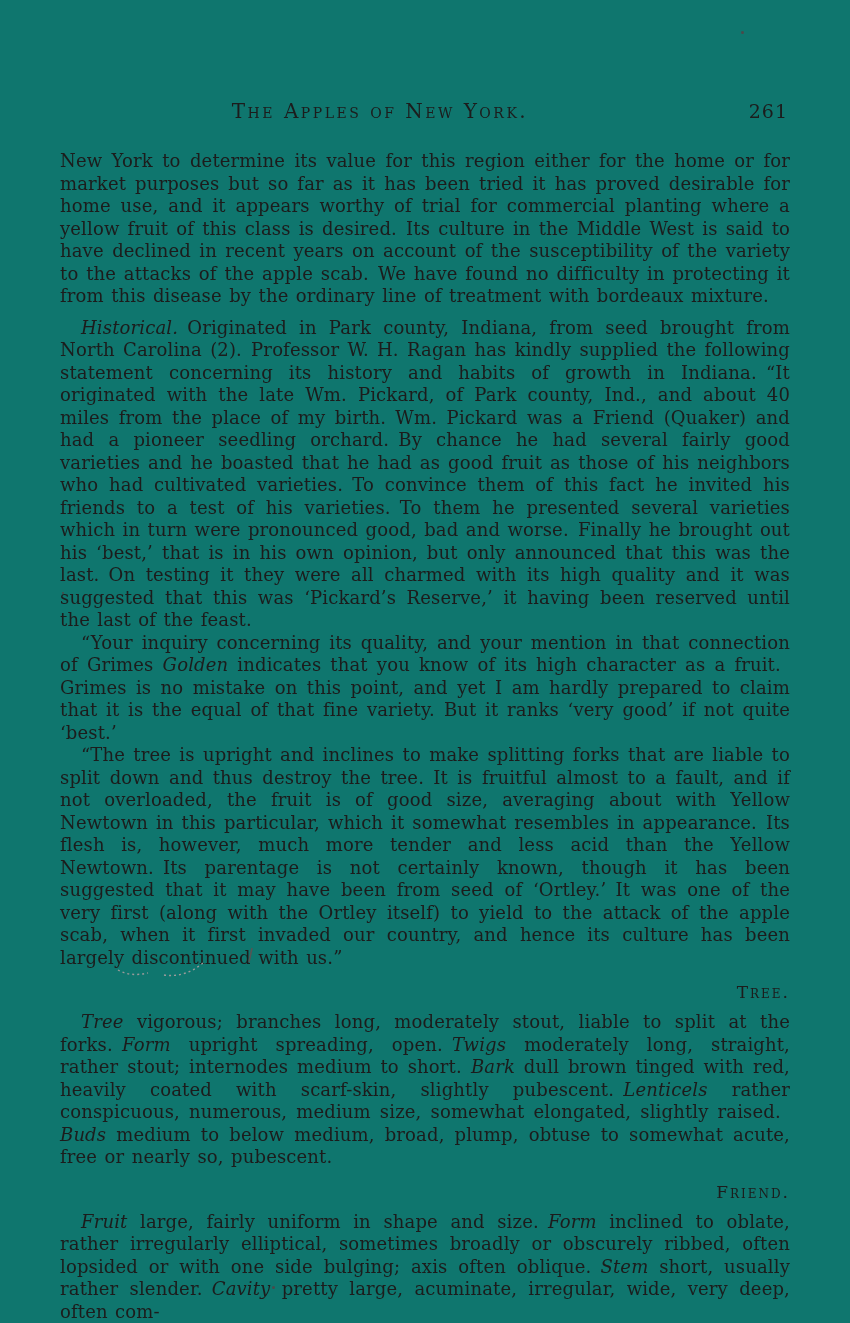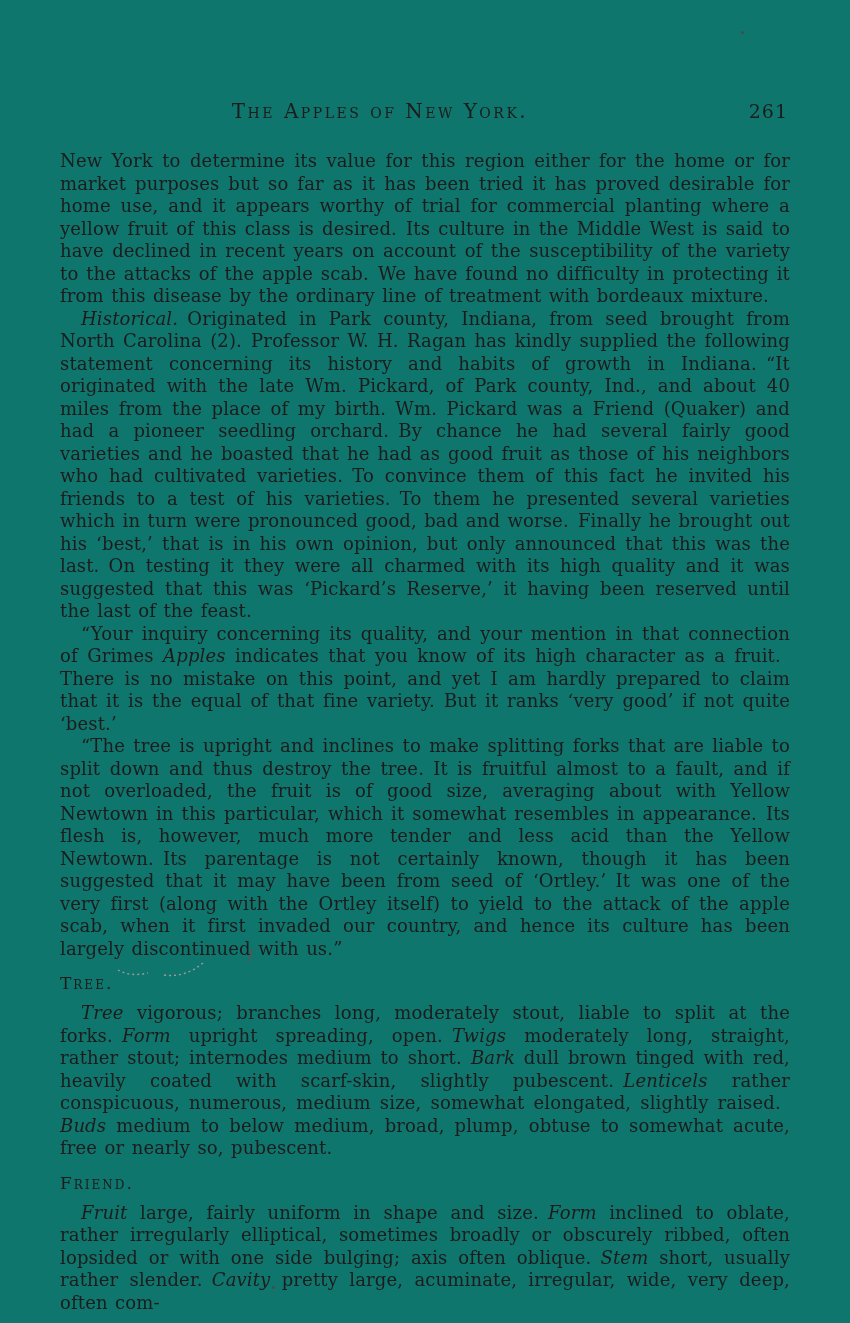--- a/index.html
+++ b/index.html
@@ -45,24 +45,24 @@
   .page-body { margin-top: 27px; }
   .para {
     margin: 0;
     font-size: 18px;
     line-height: 22.5px;
     text-align: justify;
     letter-spacing: 0.15px;
     word-spacing: 1.5px;
   }
   .para.indent { text-indent: 21px; }
-  .para.space-before { }
+  .para.space-before { margin-top: 9px; }
   .italic { font-style: italic; }
   .section-heading {
-    text-align: left;
+    text-align: right;
     font-variant: small-caps;
     font-size: 17px;
     letter-spacing: 2px;
     margin: 13px 0 9px 0;
   }
   .artifact { position: absolute; pointer-events: none; }
   .ink-dot {
     position: absolute;
     width: 3px;
     height: 3px;
@@ -78,21 +78,21 @@
   <div class="content">
     <div class="running-head">
       <div class="running-title">The Apples of New York.</div>
       <div class="page-number">261</div>
     </div>
 
     <div class="page-body">
 
     <p class="para"><span>New York to determine its value for this region either for the home or for market purposes but so far as it has been tried it has proved desirable for home use, and it appears worthy of trial for commercial planting where a yellow fruit of this class is desired. Its culture in the Middle West is said to have declined in recent years on account of the susceptibility of the variety to the attacks of the apple scab. We have found no difficulty in protecting it from this disease by the ordinary line of treatment with bordeaux mixture.</span></p>
         <p class="para indent space-before"><span class="italic">Historical.</span><span> Originated in Park county, Indiana, from seed brought from North Carolina (2). Professor W. H. Ragan has kindly supplied the following statement concerning its history and habits of growth in Indiana. “It originated with the late Wm. Pickard, of Park county, Ind., and about 40 miles from the place of my birth. Wm. Pickard was a Friend (Quaker) and had a pioneer seedling orchard. By chance he had several fairly good varieties and he boasted that he had as good fruit as those of his neighbors who had cultivated varieties. To convince them of this fact he invited his friends to a test of his varieties. To them he presented several varieties which in turn were pronounced good, bad and worse. Finally he brought out his ‘best,’ that is in his own opinion, but only announced that this was the last. On testing it they were all charmed with its high quality and it was suggested that this was ‘Pickard’s Reserve,’ it having been reserved until the last of the feast.</span></p>
-        <p class="para indent"><span>“Your inquiry concerning its quality, and your mention in that connection of Grimes </span><span class="italic">Apples</span><span> indicates that you know of its high character as a fruit. There is no mistake on this point, and yet I am hardly prepared to claim that it is the equal of that fine variety. But it ranks ‘very good’ if not quite ‘best.’</span></p>
+        <p class="para indent"><span>“Your inquiry concerning its quality, and your mention in that connection of Grimes </span><span class="italic">Golden</span><span> indicates that you know of its high character as a fruit. Grimes is no mistake on this point, and yet I am hardly prepared to claim that it is the equal of that fine variety. But it ranks ‘very good’ if not quite ‘best.’</span></p>
         <p class="para indent"><span>“The tree is upright and inclines to make splitting forks that are liable to split down and thus destroy the tree. It is fruitful almost to a fault, and if not overloaded, the fruit is of good size, averaging about with Yellow Newtown in this particular, which it somewhat resembles in appearance. Its flesh is, however, much more tender and less acid than the Yellow Newtown. Its parentage is not certainly known, though it has been suggested that it may have been from seed of ‘Ortley.’ It was one of the very first (along with the Ortley itself) to yield to the attack of the apple scab, when it first invaded our country, and hence its culture has been largely discontinued with us.”</span></p>
         <div class="section-heading">Tree.</div>
         <p class="para indent"><span class="italic">Tree</span><span> vigorous; branches long, moderately stout, liable to split at the forks. </span><span class="italic">Form</span><span> upright spreading, open. </span><span class="italic">Twigs</span><span> moderately long, straight, rather stout; internodes medium to short. </span><span class="italic">Bark</span><span> dull brown tinged with red, heavily coated with scarf-skin, slightly pubescent. </span><span class="italic">Lenticels</span><span> rather conspicuous, numerous, medium size, somewhat elongated, slightly raised. </span><span class="italic">Buds</span><span> medium to below medium, broad, plump, obtuse to somewhat acute, free or nearly so, pubescent.</span></p>
         <div class="section-heading">Friend.</div>
         <p class="para indent"><span class="italic">Fruit</span><span> large, fairly uniform in shape and size. </span><span class="italic">Form</span><span> inclined to oblate, rather irregularly elliptical, sometimes broadly or obscurely ribbed, often lopsided or with one side bulging; axis often oblique. </span><span class="italic">Stem</span><span> short, usually rather slender. </span><span class="italic">Cavity</span><span> pretty large, acuminate, irregular, wide, very deep, often com-</span></p>
       </div>
   </div>
 
   <svg class="artifact" style="left:112px; top:952px;" width="170" height="32" viewBox="0 0 170 32">
     <path d="M6,18 Q18,25 36,21" fill="none" stroke="#9a9a9a" stroke-width="1.4" stroke-dasharray="2,3"></path>

